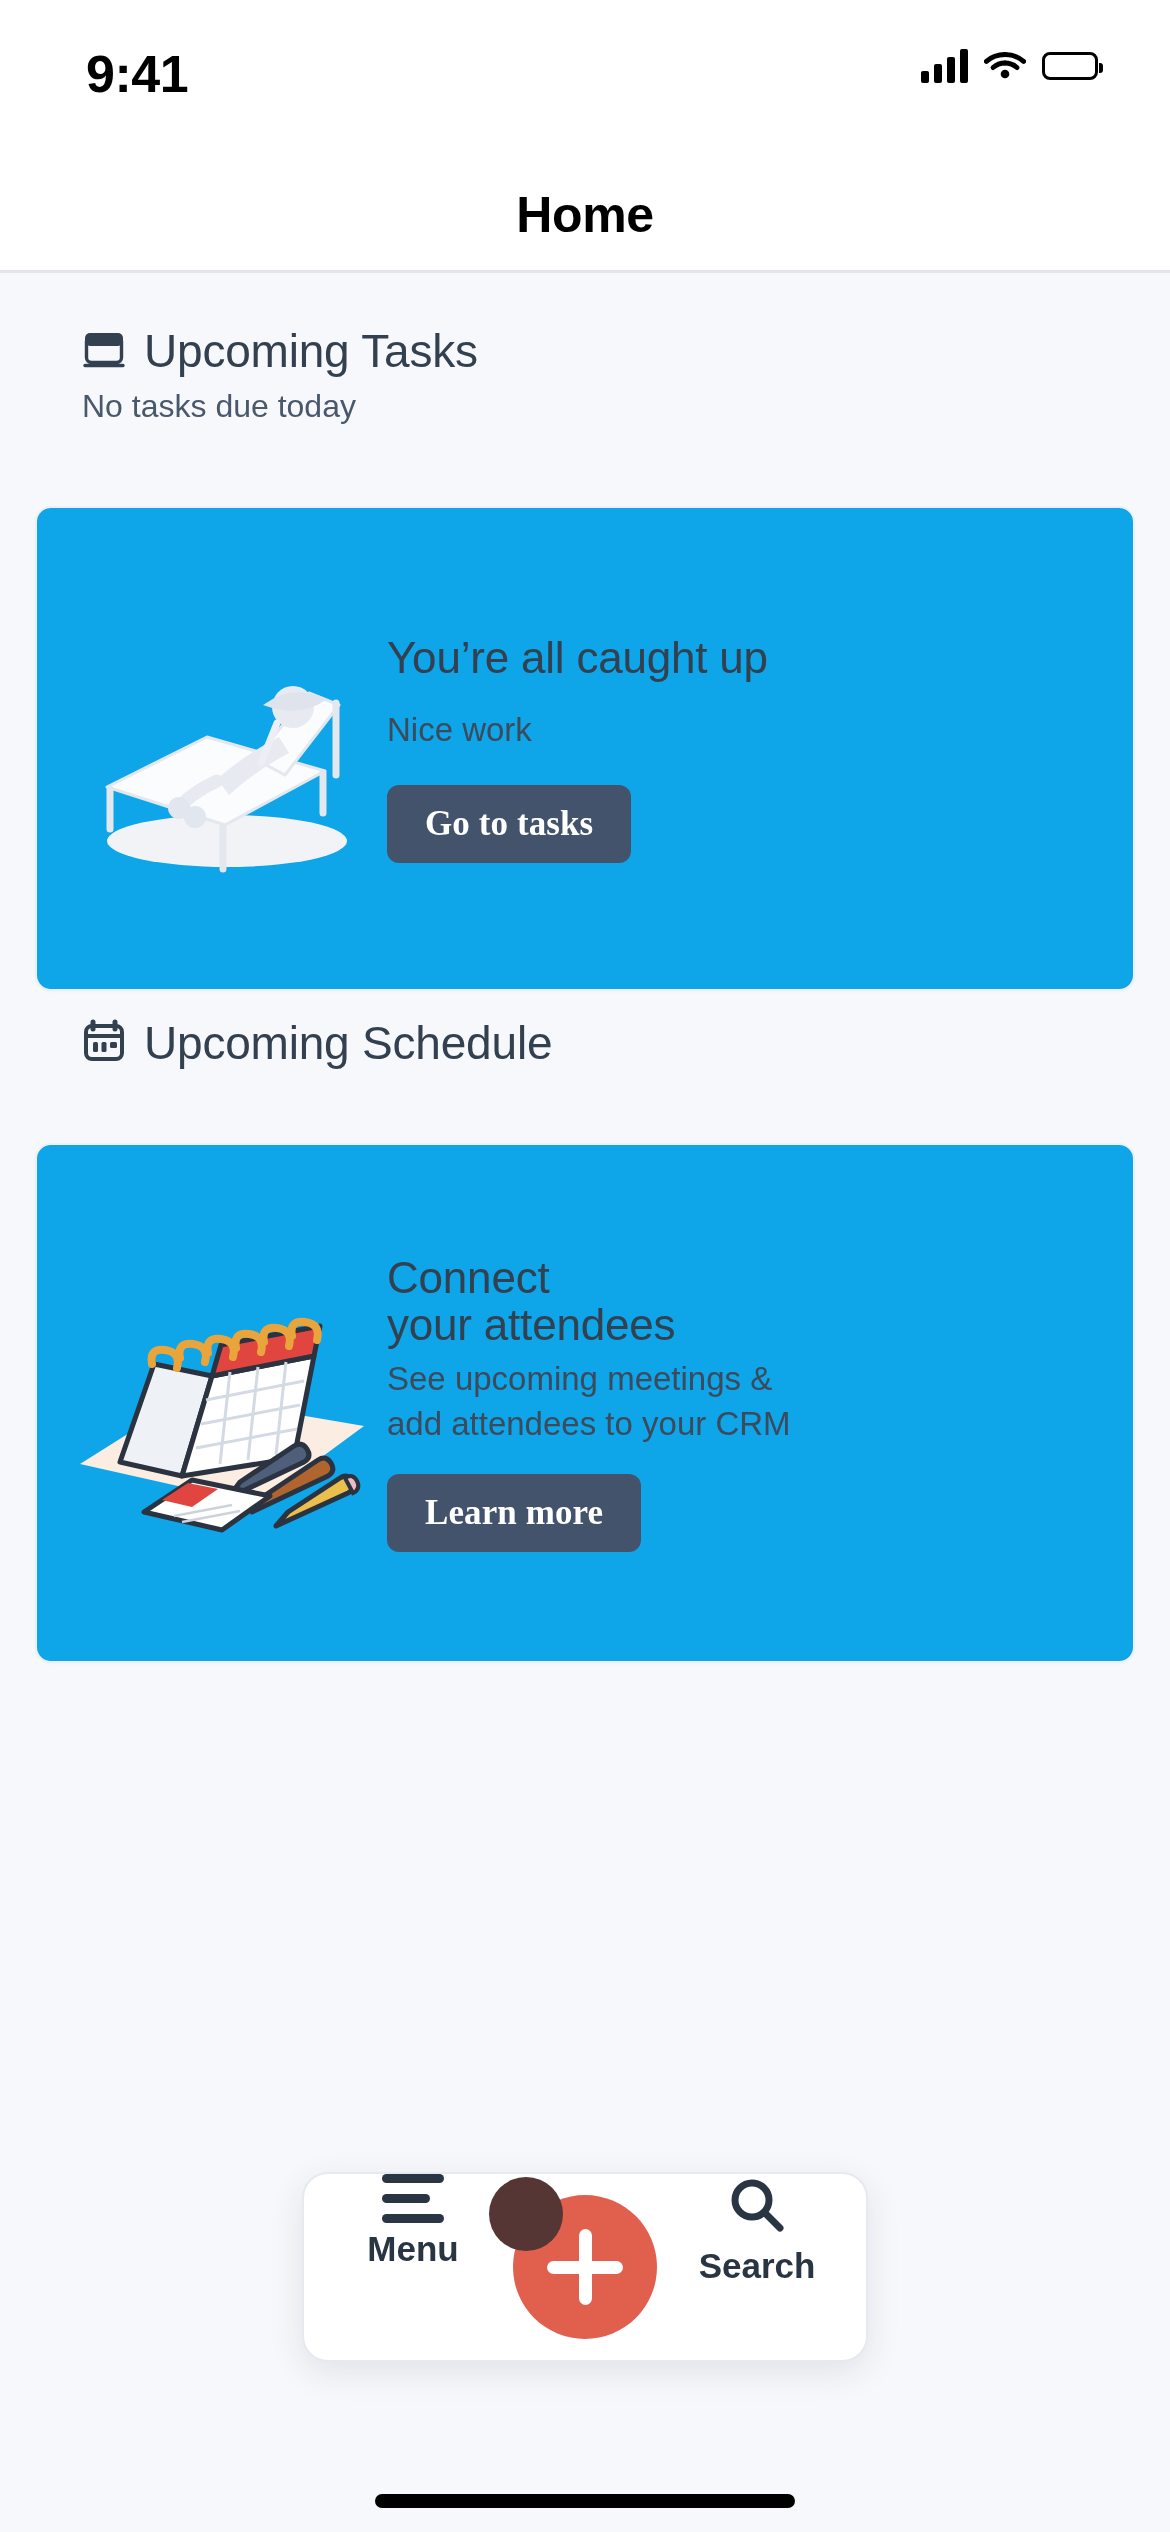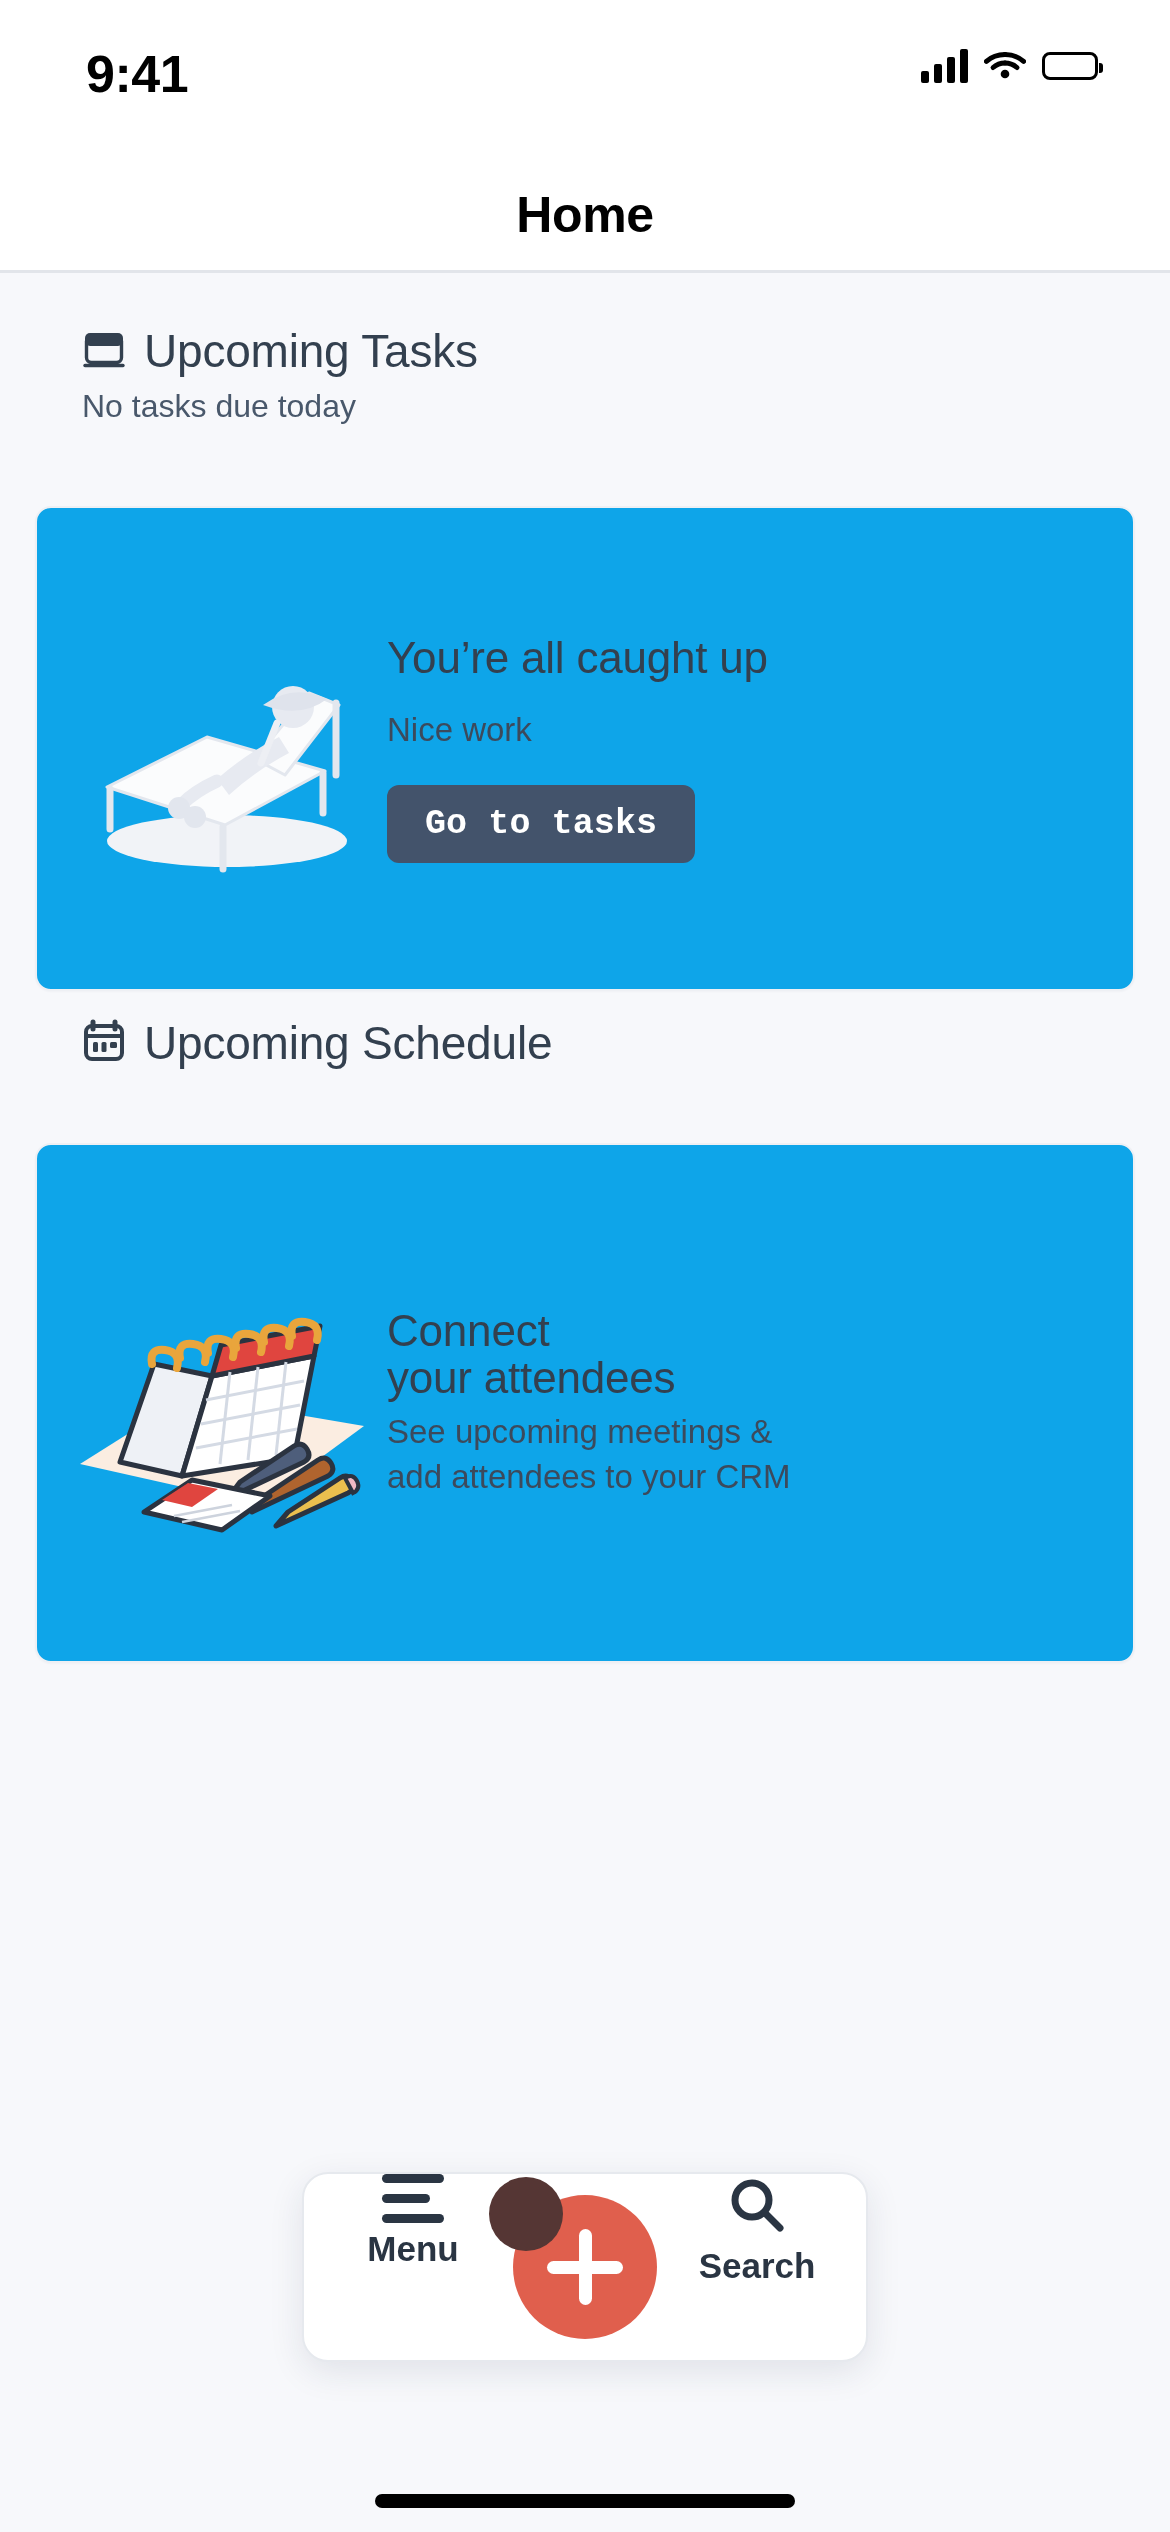--- a/index.html
+++ b/index.html
@@ -104,21 +104,21 @@
     letter-spacing:-0.2px; line-height:1.08;
   }
   .card-desc {
     font-size:33px; color:#3C4A5C; line-height:1.35;
   }
 
   .btn {
     display:inline-flex; align-items:center; justify-content:center;
     background:#43536B; color:#FFFFFF;
     border:none; border-radius:12px;
-    font-family:Liberation Mono, monospace;
+    font-family:Liberation Serif, serif;
     font-size:35px; font-weight:bold;
     letter-spacing:0.1px;
     cursor:pointer;
   }
 
   
   #tabbar {
     position:absolute;
     left:302px; top:2172px;
     width:566px; height:190px;
@@ -316,20 +316,21 @@
                 <path d="M120 254 L178 243"></path>
               </g>
             </svg>
           </div>
 
           <div class="card-text">
             <div class="card-title">Connect</div>
             <div class="card-title">your attendees</div>
             <div class="card-desc" style="margin-top:8px;">See upcoming meetings &amp;</div>
             <div class="card-desc">add attendees to your CRM</div>
+            <button class="btn" style="margin-top:28px; padding:0 38px; height:78px;">Learn more</button>
           </div>
 
         </div>
       </div>
     </div>
 
   </div>
 
   <div id="tabbar">
     <div class="tab" style="left:14px; width:190px;">

